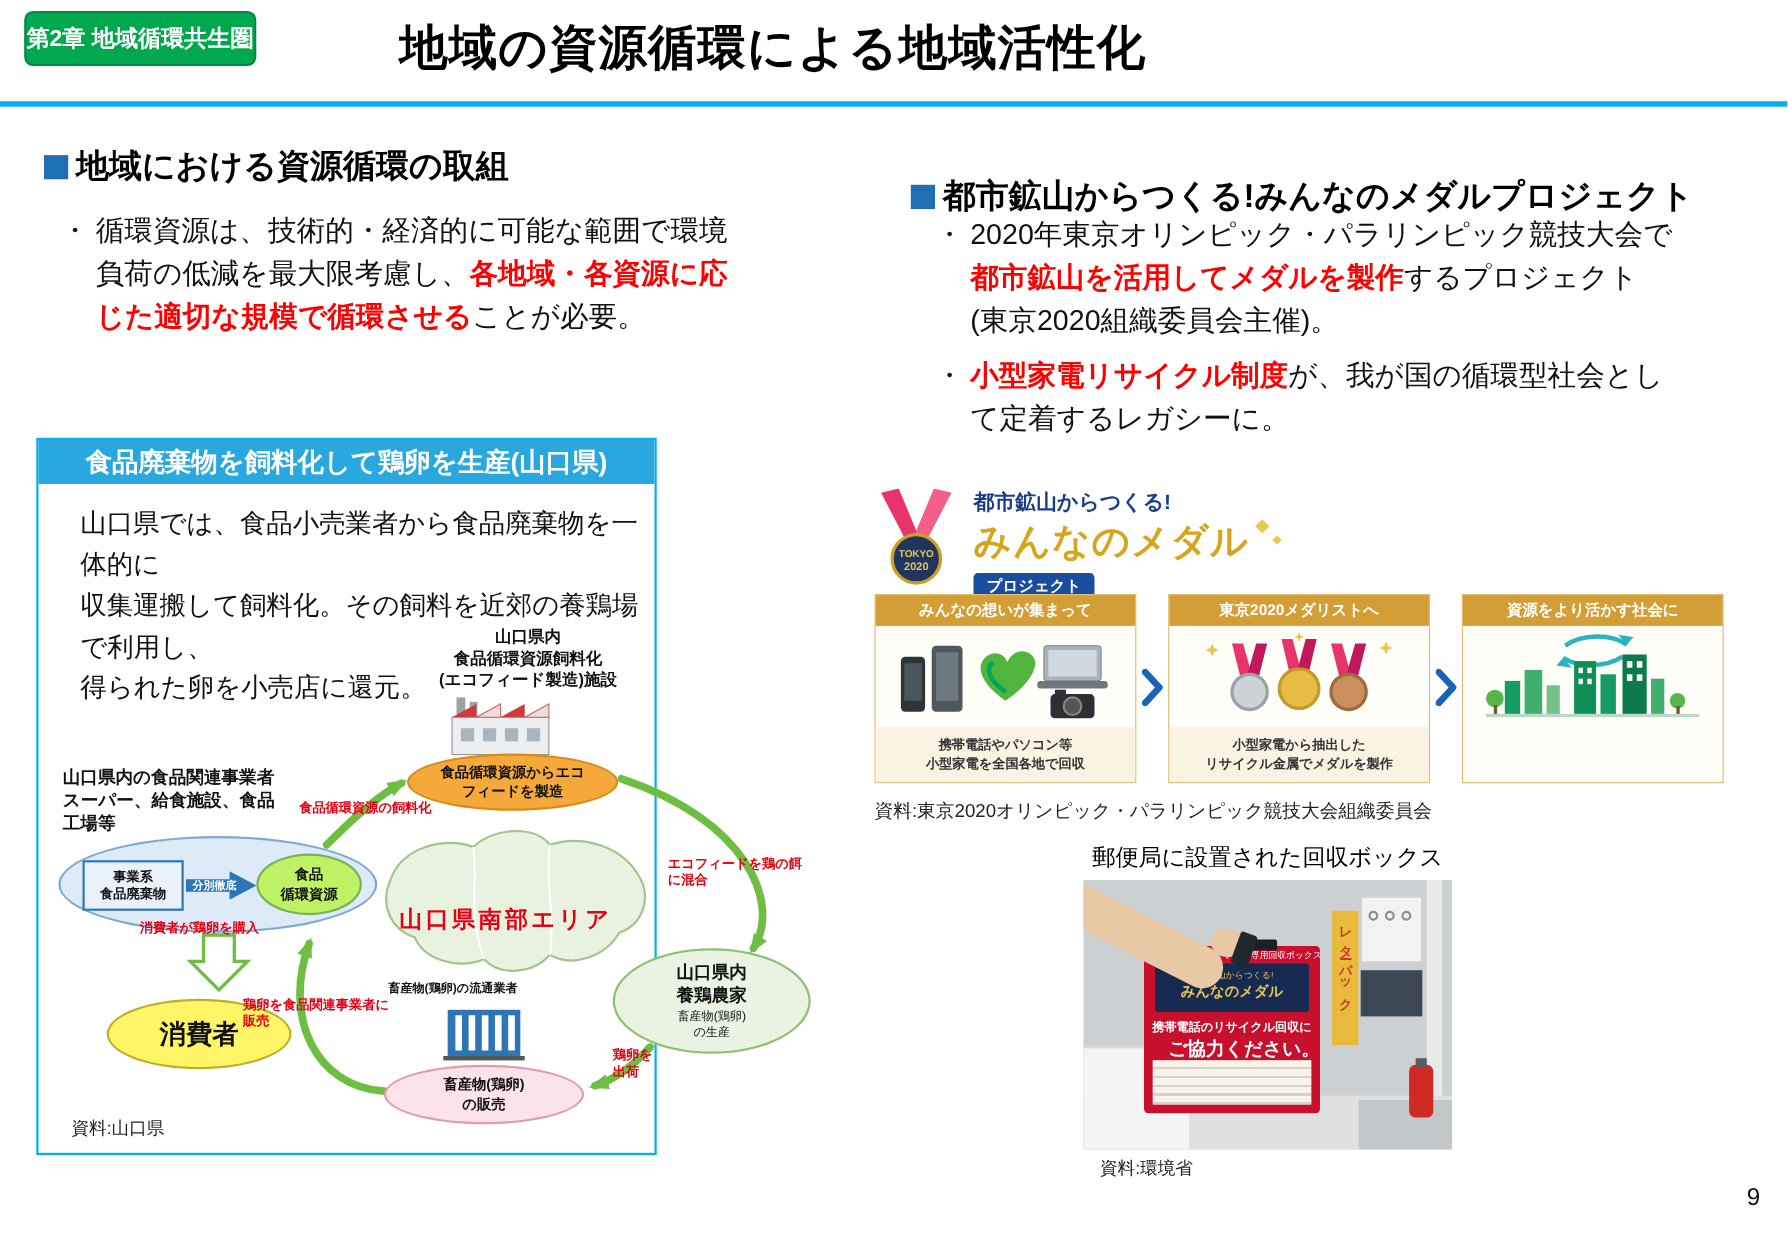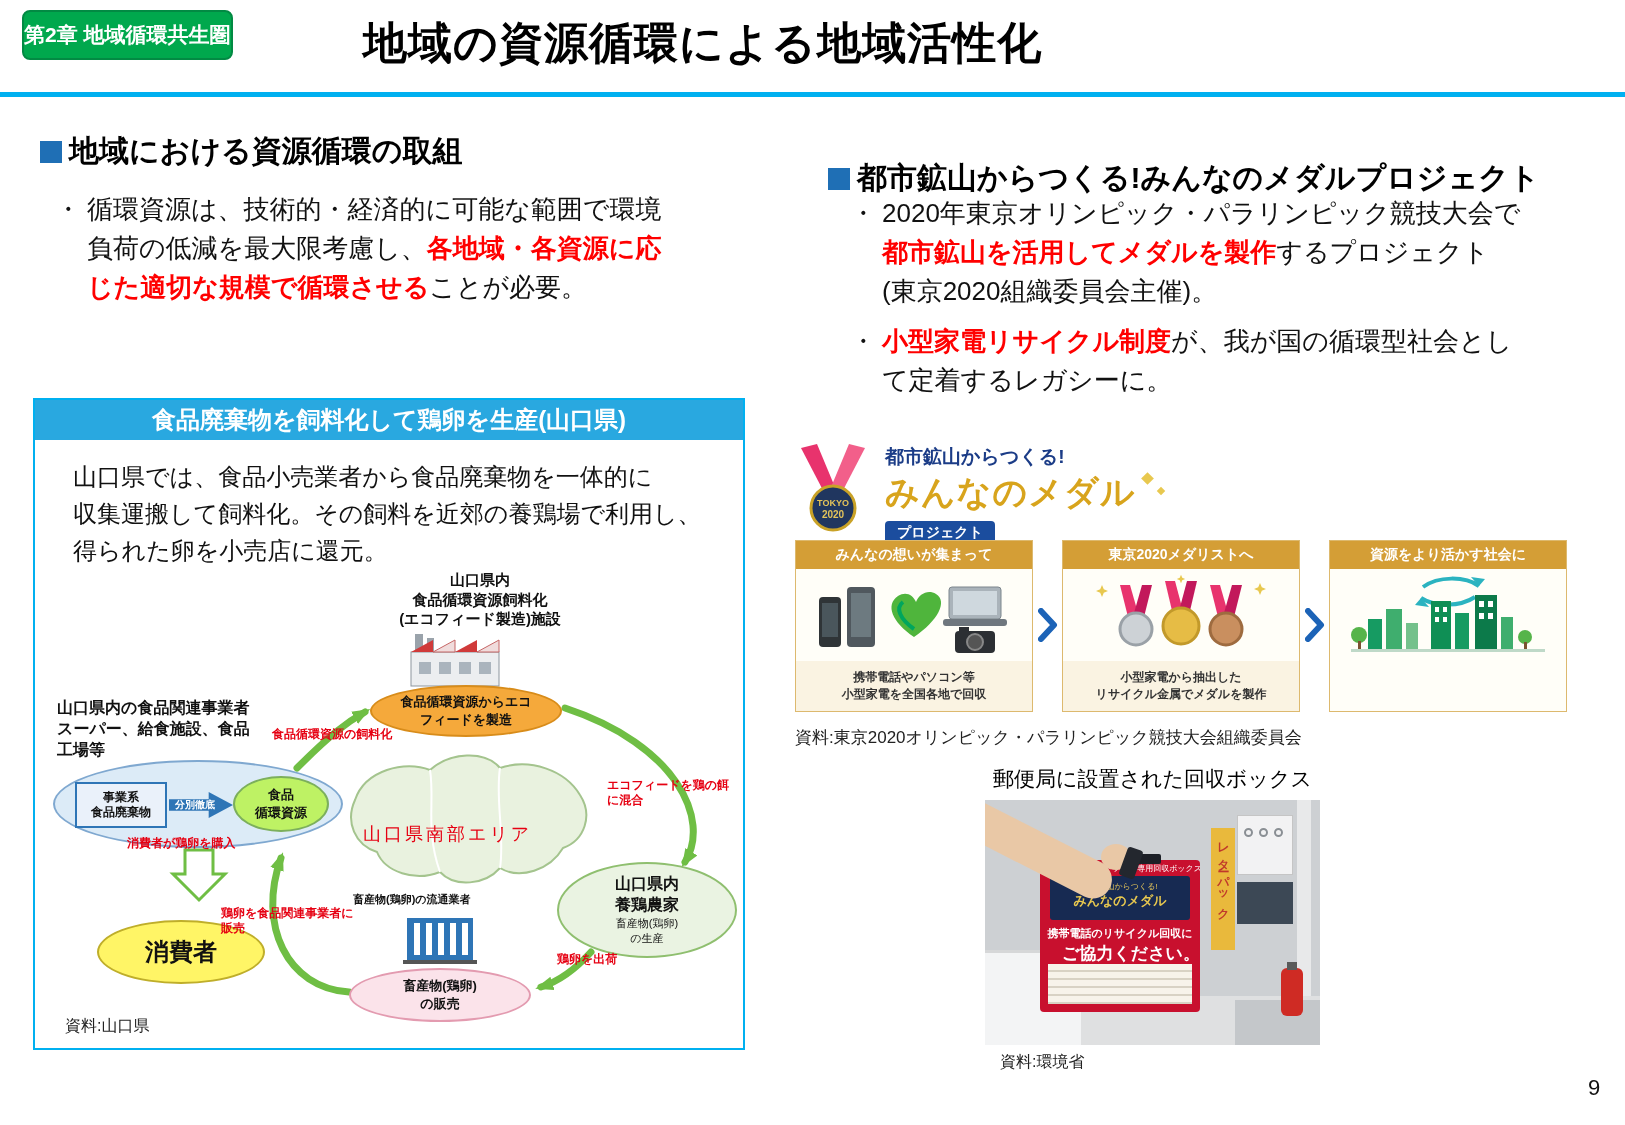--- a/index.html
+++ b/index.html
@@ -19,30 +19,30 @@
   .page-title { left:363px; top:14px; font-size:44px; font-weight:bold; color:#000; letter-spacing:1px; }
   .header-rule { left:0; top:92px; width:1625px; height:5px; background:#00b0f0; }
 
   
   .sec-heading { font-size:30px; font-weight:bold; color:#000; display:flex; align-items:center; gap:7px; }
   .sq { width:22px; height:22px; background:#1f6fb5; flex:none; }
   .bullet { display:flex; font-size:26px; line-height:1.5; color:#111; }
   .marker { flex:none; width:32px; }
 
   
-  .figure { left:33px; top:398px; width:712px; height:652px; border:2px solid #00b0f0; background:#fff; }
+  .figure { left:33px; top:398px; width:564px; height:652px; border:2px solid #00b0f0; background:#fff; }
   .figure-header { position:absolute; left:0; top:0; width:100%; height:40px; background:#29a8e0;
     color:#fff; font-size:24px; font-weight:bold; display:flex; align-items:center; justify-content:center; }
   .fig-desc { position:absolute; left:38px; top:58px; font-size:24px; line-height:1.55; color:#111; }
   .ellipse { position:absolute; border-radius:50%; display:flex; flex-direction:column; align-items:center;
     justify-content:center; text-align:center; font-weight:bold; z-index:3; }
   .redlbl { position:absolute; color:#e60012; font-size:12px; font-weight:bold; line-height:1.25; z-index:5; }
   .dlabel { position:absolute; font-weight:bold; color:#111; line-height:1.3; z-index:4; }
   .fig-source { position:absolute; left:30px; top:616px; font-size:16px; color:#222; z-index:4; }
-  .map-label { position:absolute; color:#e60012; font-size:18px; font-weight:normal; letter-spacing:3px; z-index:4; }
+  .map-label { position:absolute; color:#e60012; font-size:21px; font-weight:bold; letter-spacing:3px; z-index:4; }
   .sort-arrow { position:absolute; left:134px; top:392px; width:64px; height:26px; background:#2e75b6; z-index:4;
     clip-path:polygon(0 28%,62% 28%,62% 0,100% 50%,62% 100%,62% 72%,0 72%);
     color:#fff; font-size:10px; font-weight:bold; display:flex; align-items:center; }
   .sort-arrow span { padding-left:6px; }
   .waste-box { position:absolute; left:40px; top:382px; width:92px; height:46px; background:#eaf1fa;
     border:2px solid #2e75b6; font-size:12px; font-weight:bold; display:flex; align-items:center;
     justify-content:center; text-align:center; line-height:1.25; z-index:4; }
 
   
   .logo-line1 { font-size:19px; font-weight:bold; color:#1b3c87; }
@@ -186,21 +186,21 @@
     <rect x="10" y="4" width="66" height="42" fill="#2e75b6"></rect>
     <rect x="17" y="9" width="6" height="32" fill="#ffffff"></rect>
     <rect x="29" y="9" width="6" height="32" fill="#ffffff"></rect>
     <rect x="41" y="9" width="6" height="32" fill="#ffffff"></rect>
     <rect x="53" y="9" width="6" height="32" fill="#ffffff"></rect>
     <rect x="65" y="9" width="6" height="32" fill="#ffffff"></rect>
     <rect x="6" y="46" width="74" height="4" fill="#555555"></rect>
   </svg>
   <div class="ellipse preline" style="left:314px;top:568px;width:182px;height:54px;background:#fbe3ea;border:2px solid #e39bb0;font-size:13px;">畜産物(鶏卵)
 の販売</div>
-  <div class="ellipse" style="left:62px;top:520px;width:168px;height:64px;background:#fff566;border:2px solid #bfae2a;font-size:24px;">消費者</div>
+  <div class="ellipse" style="left:62px;top:508px;width:168px;height:64px;background:#fff566;border:2px solid #bfae2a;font-size:24px;">消費者</div>
 
   <div class="redlbl" style="left:92px;top:436px;">消費者が鶏卵を購入</div>
   <div class="redlbl" style="left:186px;top:506px;width:140px;">鶏卵を食品関連事業者に販売</div>
   <div class="redlbl" style="left:522px;top:552px;">鶏卵を出荷</div>
 
   <div class="fig-source">資料:山口県</div>
 </div>
 
 <div class="abs sec-heading" style="left:828px;top:131px;margin-top:27px;">
   <span class="sq"></span>

